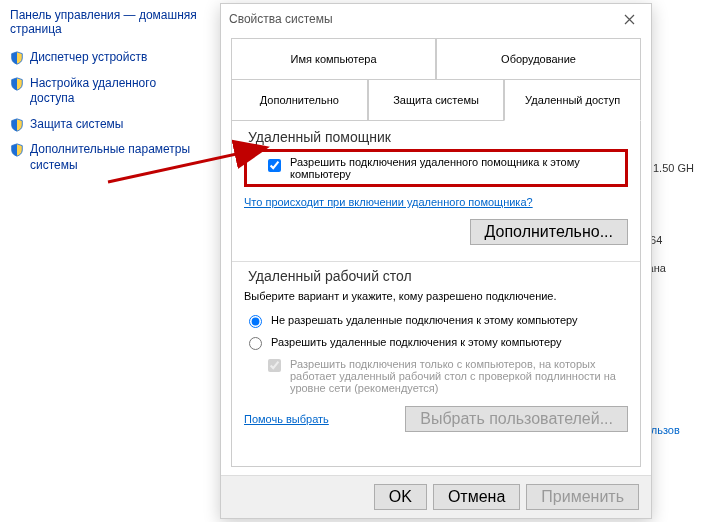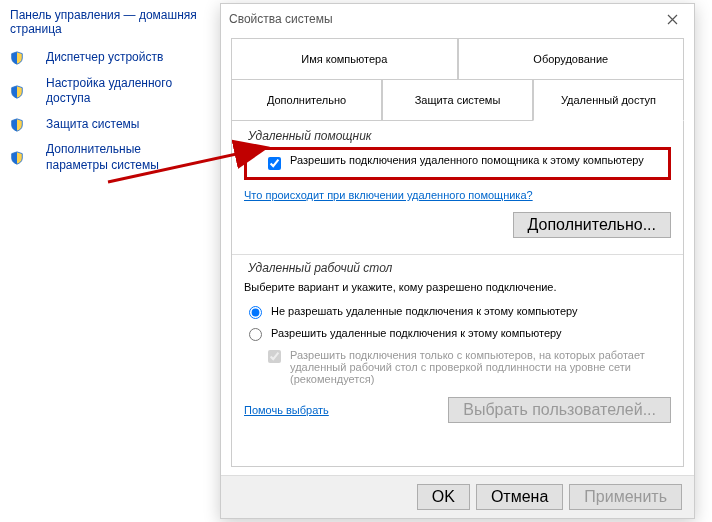--- a/index.html
+++ b/index.html
@@ -21,22 +21,22 @@
     padding: 8px 10px;
     background: #fff;
   }
   .sidebar-title {
     color: #003399;
     font-size: 12px;
     margin-bottom: 14px;
   }
   .sidebar-item {
     display: flex;
-    align-items: center;
-    gap: 22px;
+    align-items: flex-start;
+    gap: 6px;
     margin-bottom: 10px;
     cursor: pointer;
   }
   .sidebar-item .label {
     color: #003399;
     line-height: 1.3;
   }
   .shield {
     width: 14px; height: 14px;
     flex-shrink: 0;
@@ -48,21 +48,21 @@
     width: 100px;
     font-size: 11px;
     color: #333;
   }
   .backdrop div { margin-bottom: 16px; white-space: nowrap; }
   .bd-link { color: #0066cc; }
 
   .dialog {
     position: absolute;
     left: 220px; top: 3px;
-    width: 475px;
+    width: 432px;
     height: 516px;
     background: #fff;
     border: 1px solid #ccc;
     box-shadow: 0 4px 16px rgba(0,0,0,0.2);
     display: flex;
     flex-direction: column;
   }
   .titlebar {
     height: 30px;
     display: flex;
@@ -102,24 +102,23 @@
   }
   .tab-body {
     border: 1px solid #ccc;
     border-top: none;
     flex: 1;
     margin: 0 10px 8px 10px;
     padding: 8px 12px;
     overflow: hidden;
   }
   .group-label {
-    font-size: 12px;
+    font-size: 14px;
     color: #333;
     padding: 0 4px;
-    font-style: italic;
   }
   .group {
     margin-bottom: 16px;
   }
   .highlight-box {
     border: 3px solid #c00000;
     padding: 4px 17px;
     margin: 4px 0 8px 0;
     display: flex;
     align-items: flex-start;

